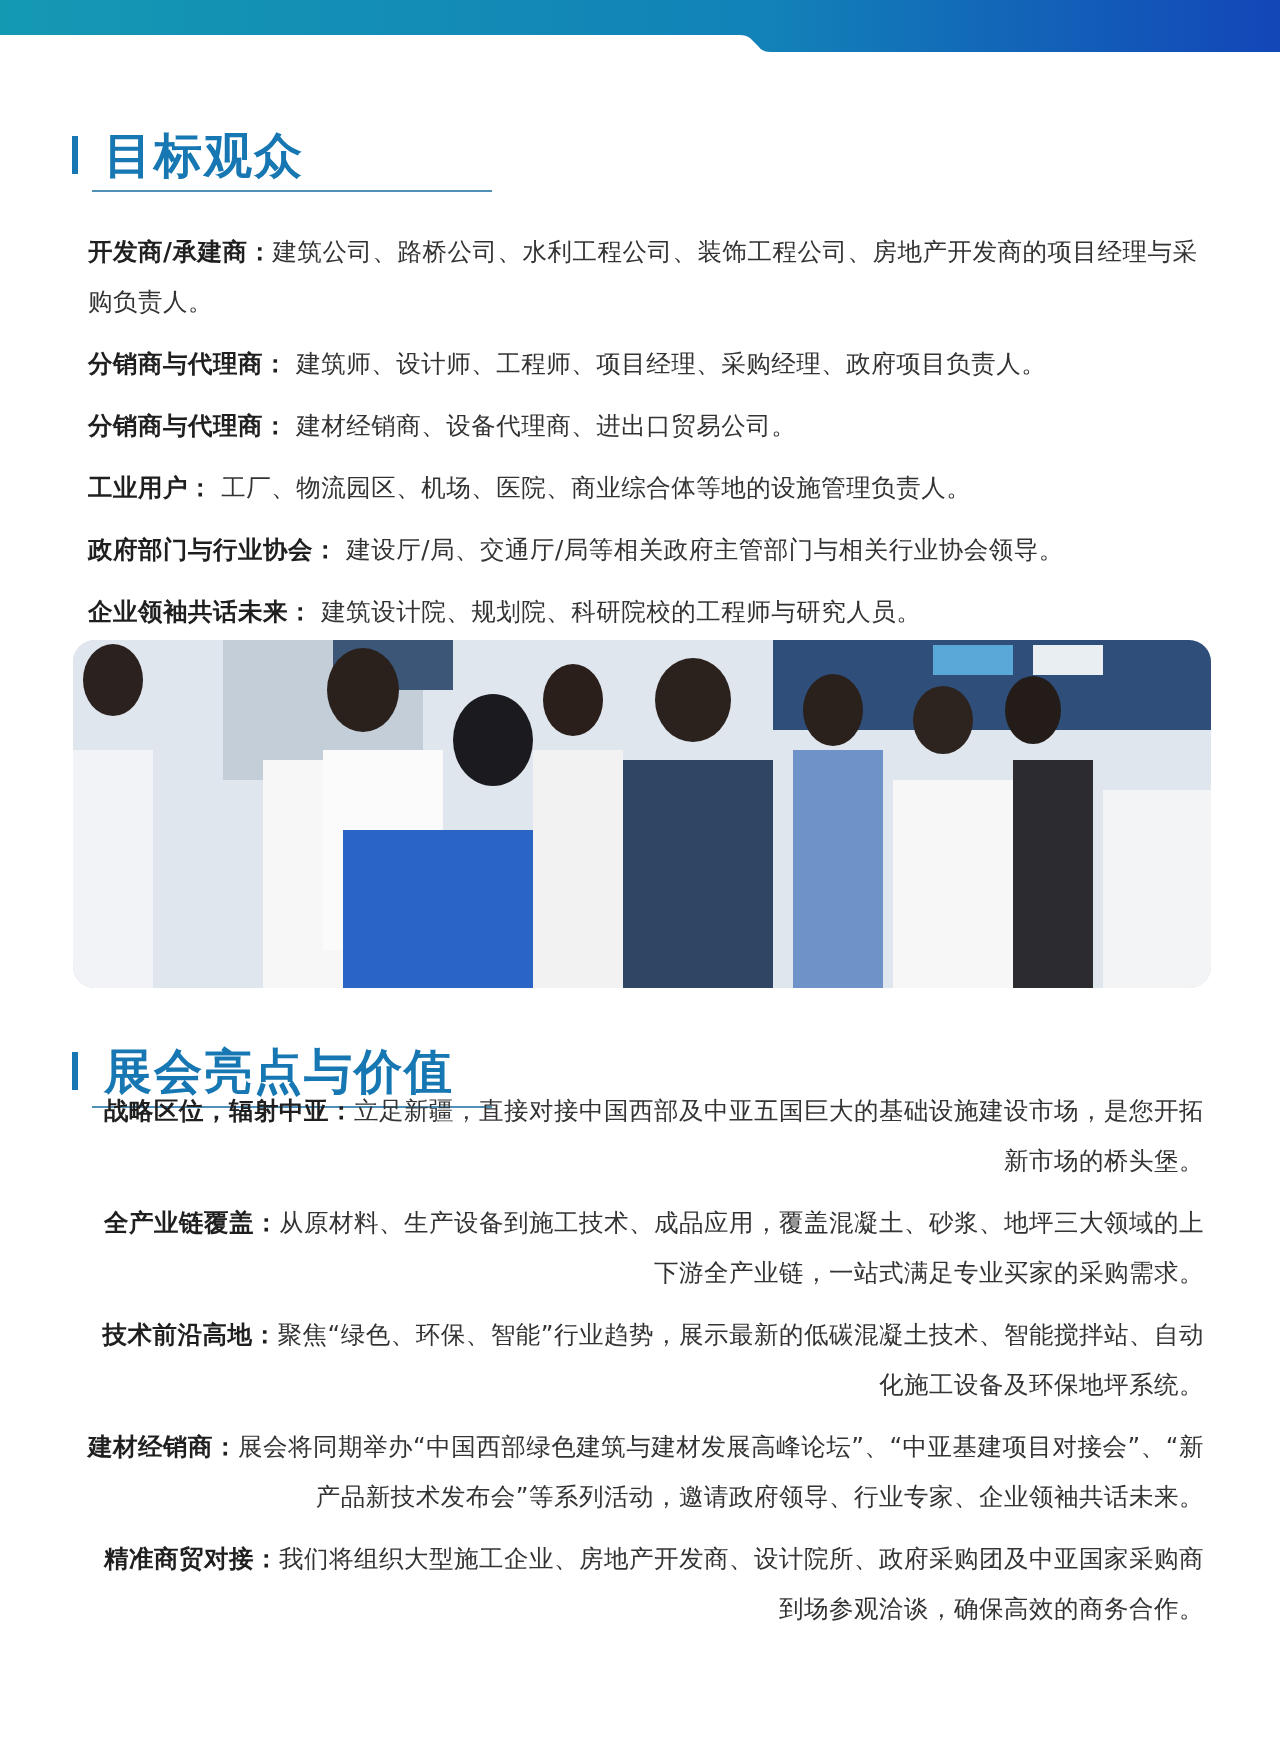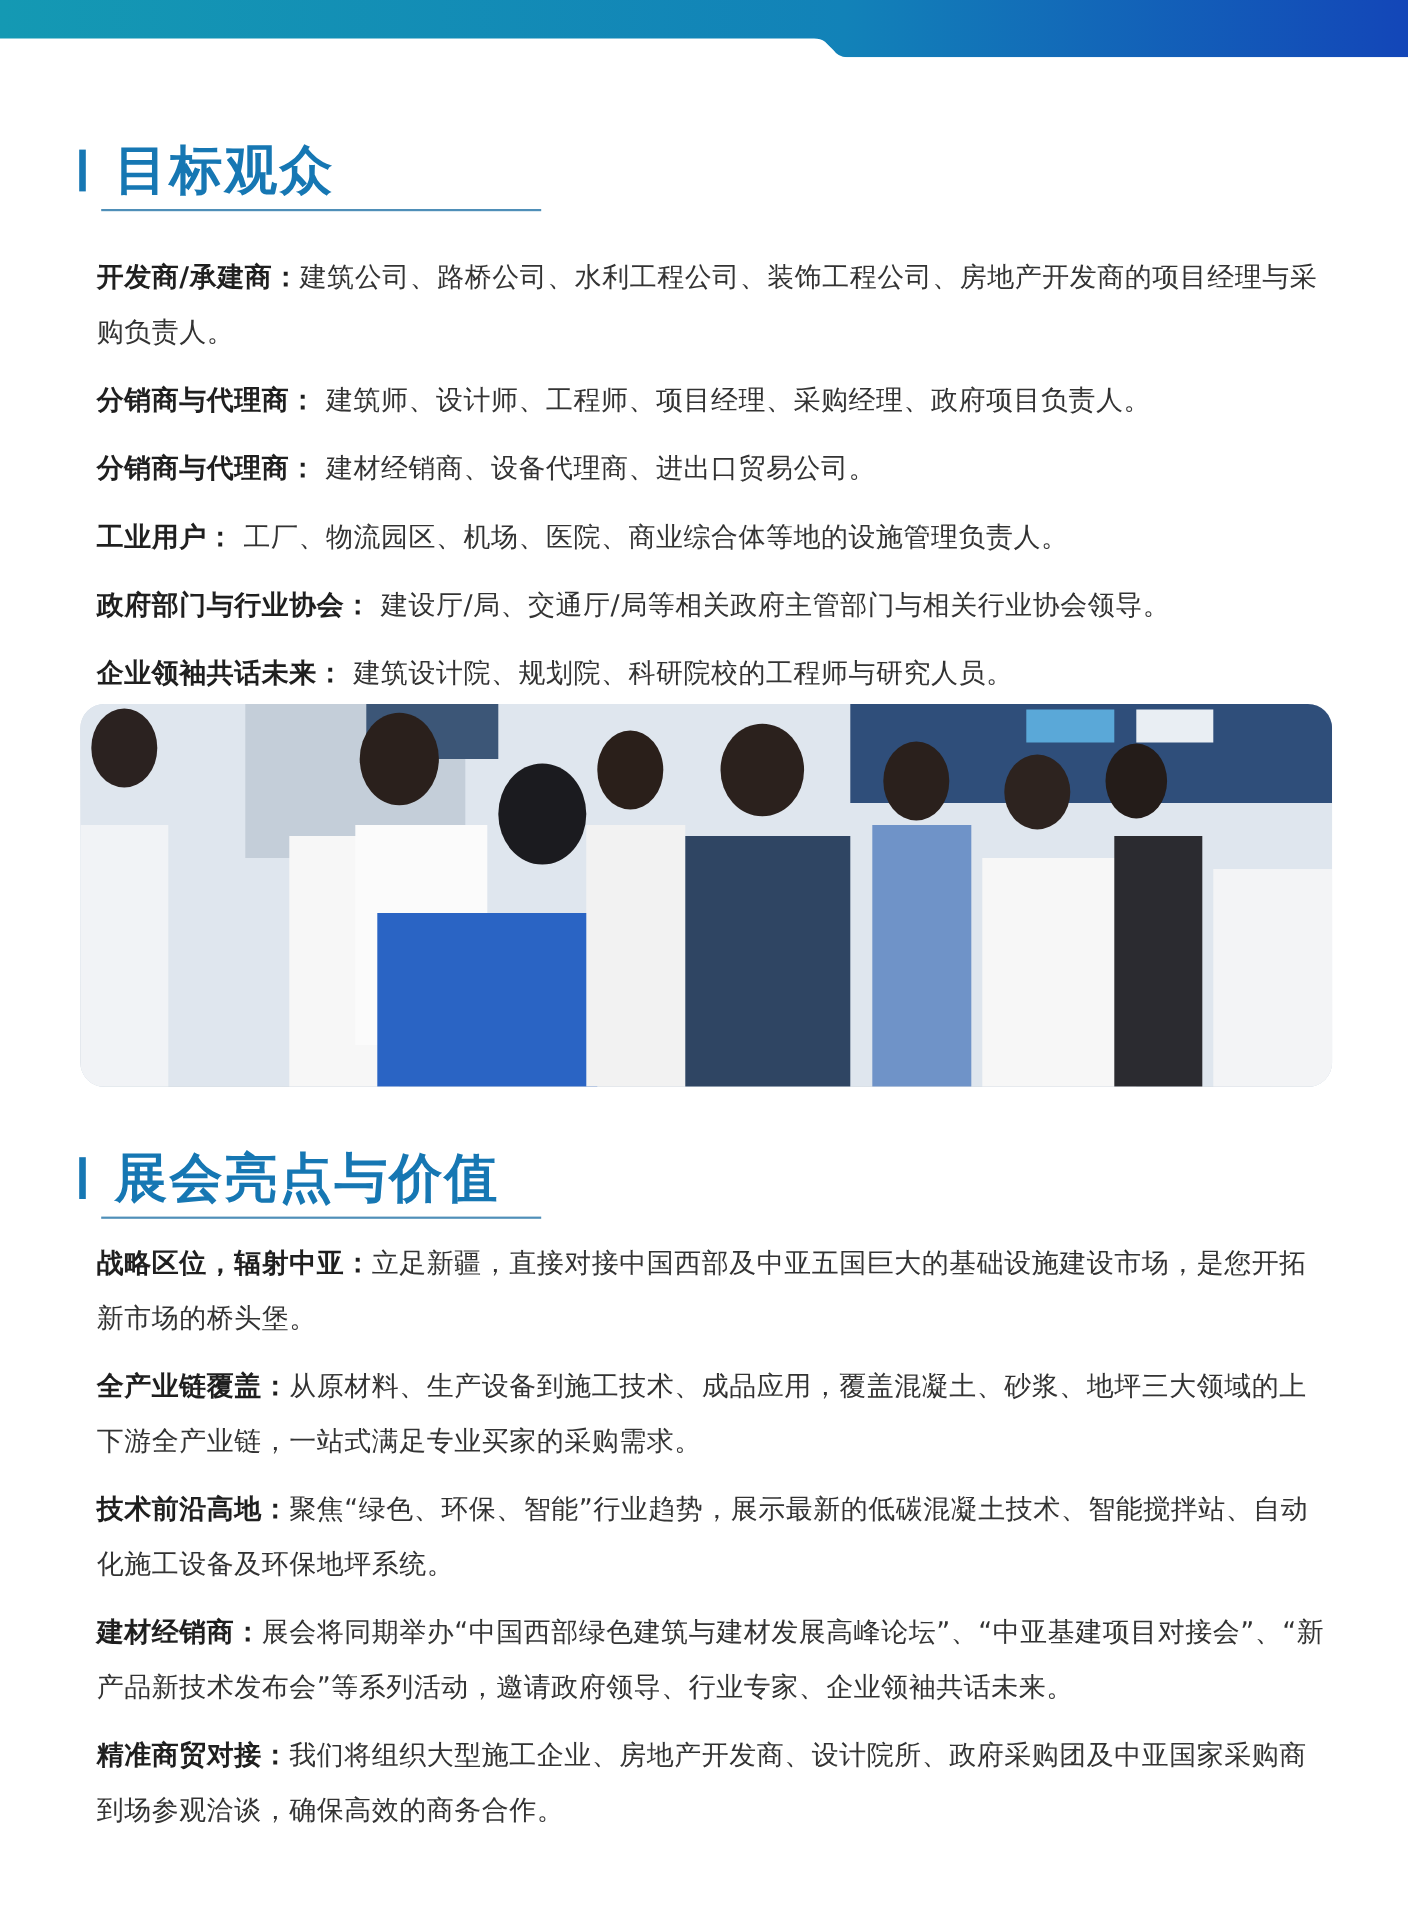--- a/index.html
+++ b/index.html
@@ -105,19 +105,19 @@
     <rect x="1030" y="150" width="108" height="198" fill="#f3f4f6"></rect>
   </svg>
 </div>
 
 <div class="section-header" style="top:1044px;">
   <div class="accent-bar"></div>
   <div class="title">展会亮点与价值</div>
   <div class="underline"></div>
 </div>
 
-<div class="text-block" style="top:1111px;">
+<div class="text-block" style="top:1074px;text-align:right;">
   <p class="entry"><span class="label">战略区位，辐射中亚：</span><span class="desc">立足新疆，直接对接中国西部及中亚五国巨大的基础设施建设市场，是您开拓新市场的桥头堡。</span></p>
   <p class="entry"><span class="label">全产业链覆盖：</span><span class="desc">从原材料、生产设备到施工技术、成品应用，覆盖混凝土、砂浆、地坪三大领域的上下游全产业链，一站式满足专业买家的采购需求。</span></p>
   <p class="entry"><span class="label">技术前沿高地：</span><span class="desc">聚焦“绿色、环保、智能”行业趋势，展示最新的低碳混凝土技术、智能搅拌站、自动化施工设备及环保地坪系统。</span></p>
   <p class="entry"><span class="label">建材经销商：</span><span class="desc">展会将同期举办“中国西部绿色建筑与建材发展高峰论坛”、“中亚基建项目对接会”、“新产品新技术发布会”等系列活动，邀请政府领导、行业专家、企业领袖共话未来。</span></p>
   <p class="entry"><span class="label">精准商贸对接：</span><span class="desc">我们将组织大型施工企业、房地产开发商、设计院所、政府采购团及中亚国家采购商到场参观洽谈，确保高效的商务合作。</span></p>
 </div>
 
 </body></html>

